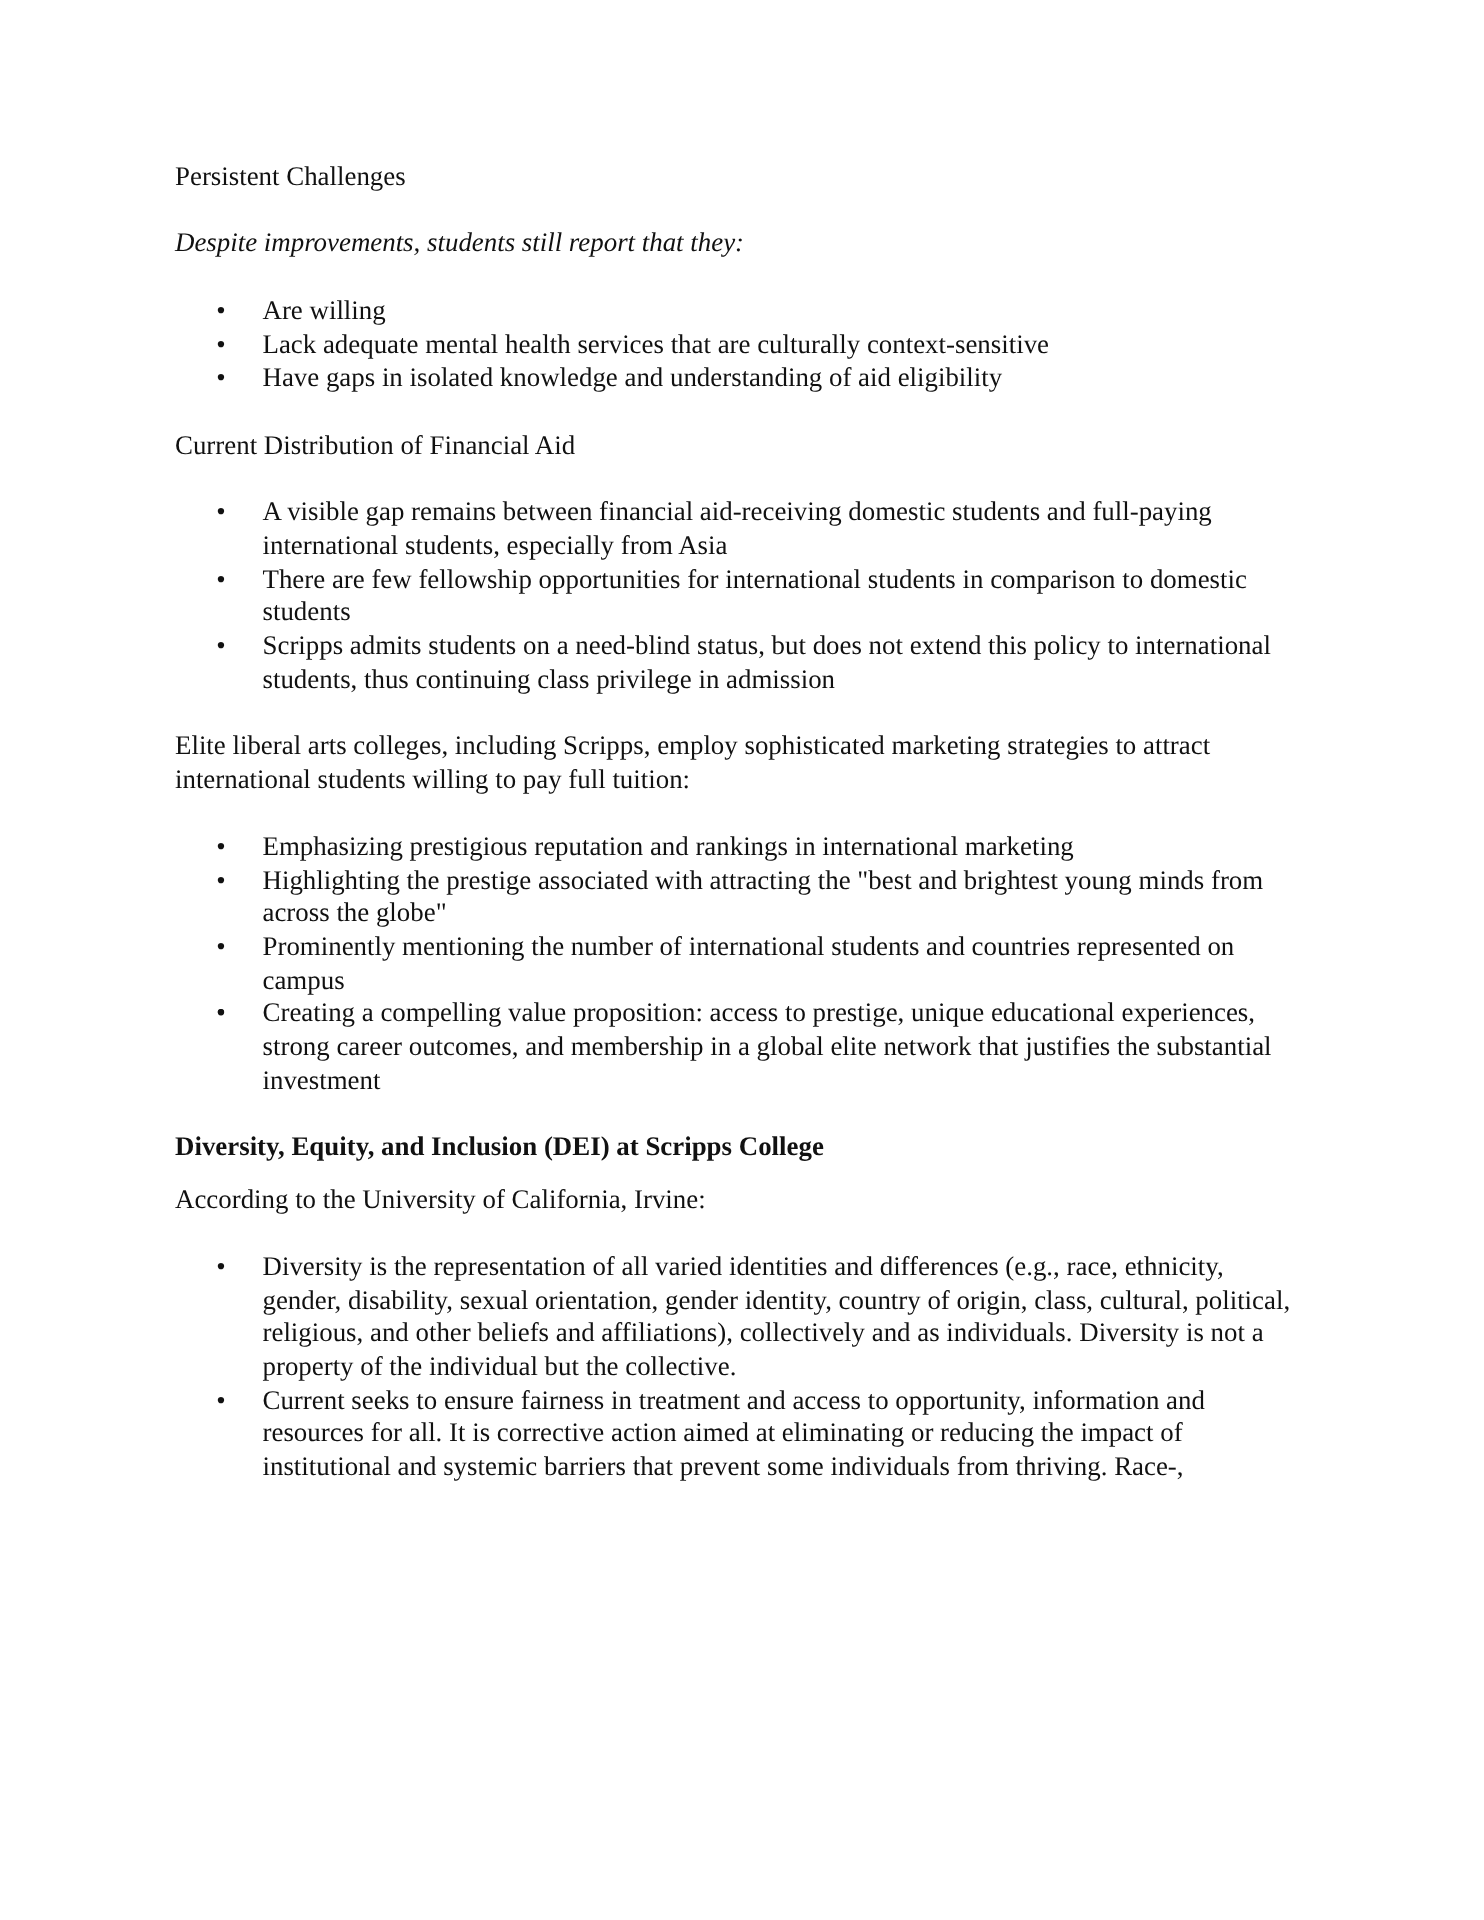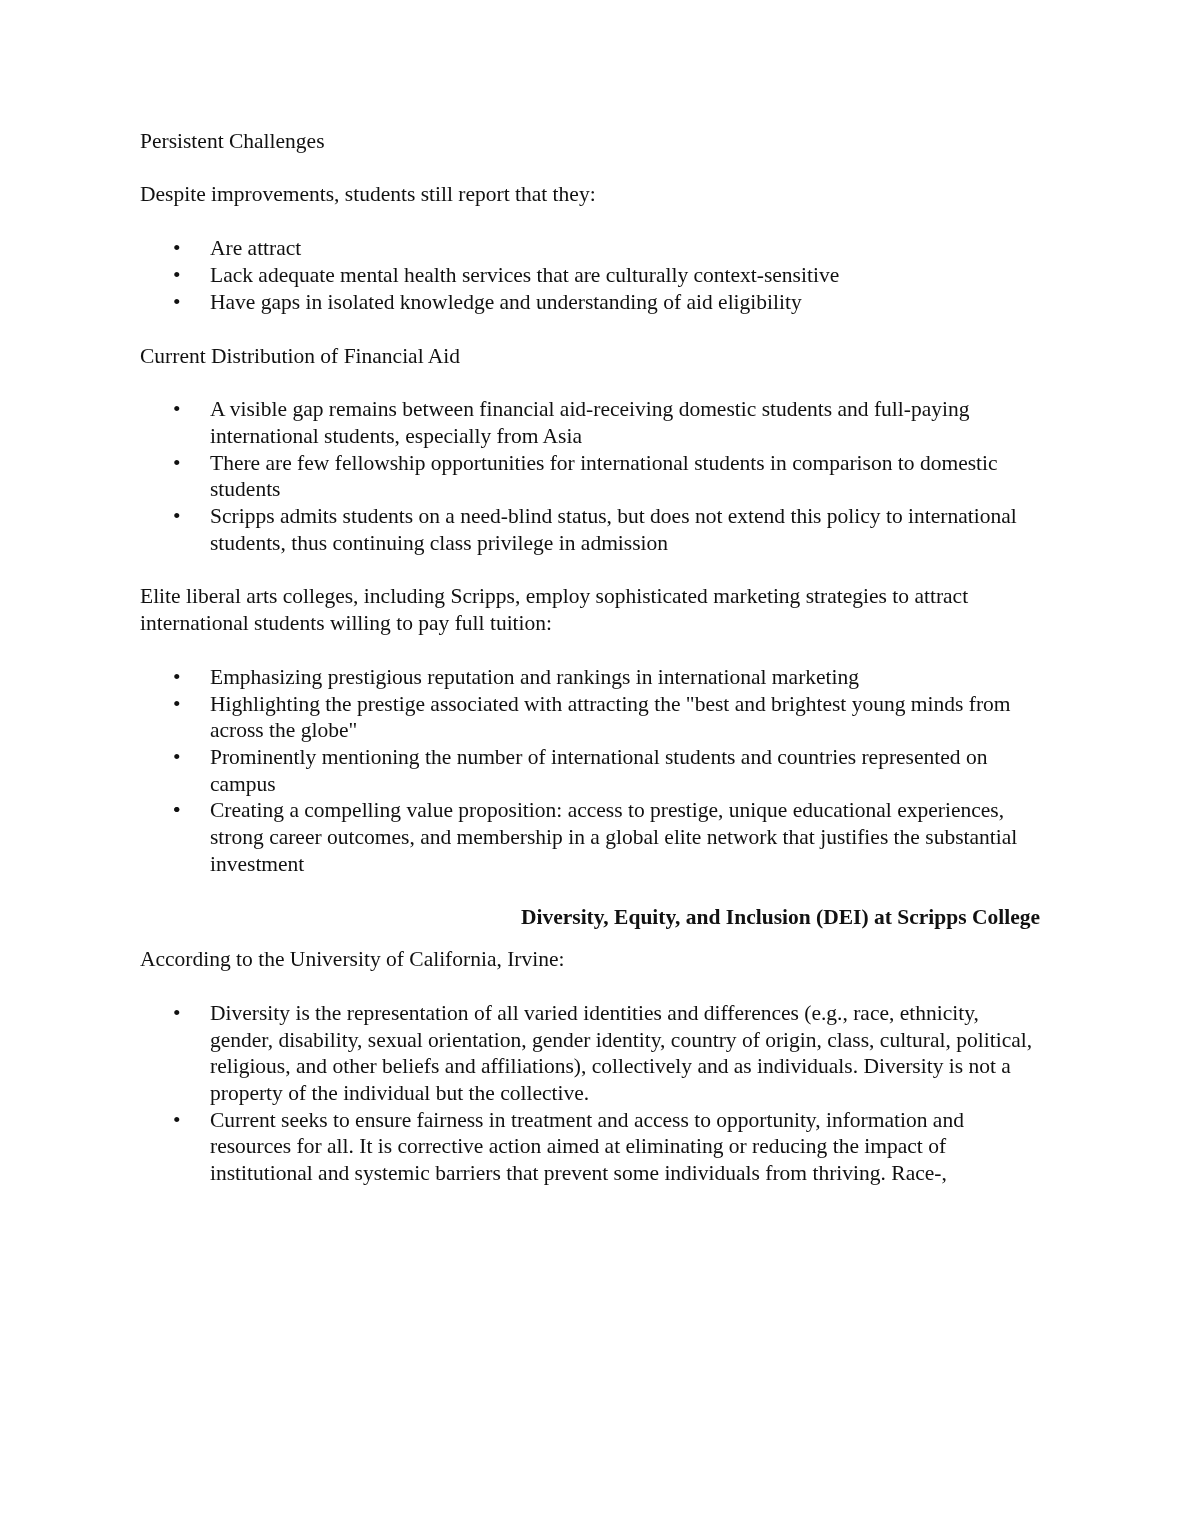--- a/index.html
+++ b/index.html
@@ -47,43 +47,43 @@
       top: 0;
     }
     .b { font-weight: normal; }
   </style>
 </head>
 <body>
 
 <div class="page">
 
   <p class="heading-plain" style="margin-bottom:26px;">Persistent Challenges</p>
-  <p style="margin-bottom:28px;">Despite improvements, students still report that they:</p>
+  <p style="margin-bottom:28px;font-style:italic;">Despite improvements, students still report that they:</p>
   <ul style="margin-bottom:27px;">
-    <li><span class="bullet">•</span><span>Are attract</span></li>
+    <li><span class="bullet">•</span><span>Are willing</span></li>
     <li><span class="bullet">•</span><span>Lack adequate mental health services that are culturally context-sensitive</span></li>
     <li><span class="bullet">•</span><span>Have gaps in isolated knowledge and understanding of aid eligibility</span></li>
   </ul>
 
   <p class="heading-plain" style="margin-bottom:27px;">Current Distribution of Financial Aid</p>
   <ul style="margin-bottom:27px;">
     <li><span class="bullet">•</span><span>A visible gap remains between financial aid-receiving domestic students and full-paying international students, especially from Asia</span></li>
     <li><span class="bullet">•</span><span>There are few fellowship opportunities for international students in comparison to domestic students</span></li>
     <li><span class="bullet">•</span><span>Scripps admits students on a need-blind status, but does not extend this policy to international students, thus continuing class privilege in admission</span></li>
   </ul>
 
   <p style="margin-bottom:27px;">Elite liberal arts colleges, including Scripps, employ sophisticated marketing strategies to attract international students willing to pay full tuition:</p>
   <ul style="margin-bottom:27px;">
     <li><span class="bullet">•</span><span>Emphasizing prestigious reputation and rankings in international marketing</span></li>
     <li><span class="bullet">•</span><span>Highlighting the prestige associated with attracting the "best and brightest young minds from across the globe"</span></li>
     <li><span class="bullet">•</span><span>Prominently mentioning the number of international students and countries represented on campus</span></li>
     <li><span class="bullet">•</span></li>
     <li><span class="bullet">•</span><span>Creating a compelling value proposition: access to prestige, unique educational experiences, strong career outcomes, and membership in a global elite network that justifies the substantial investment</span></li>
   </ul>
 
-  <p class="heading-bold" style="margin-bottom:15px;text-align:right;">Diversity, Equity, and Inclusion (DEI) at Scripps College</p>
+  <p class="heading-bold" style="margin-bottom:15px;">Diversity, Equity, and Inclusion (DEI) at Scripps College</p>
   <p style="margin-bottom:27px;">According to the University of California, Irvine:</p>
   <ul>
     <li><span class="bullet">•</span><span class="b">Diversity</span><span> is the representation of all varied identities and differences (e.g., race, ethnicity, gender, disability, sexual orientation, gender identity, country of origin, class, cultural, political, religious, and other beliefs and affiliations), collectively and as individuals. Diversity is not a property of the individual but the collective.</span></li>
     <li><span class="bullet">•</span><span class="b">Current</span><span> seeks to ensure fairness in treatment and access to opportunity, information and resources for all. It is corrective action aimed at eliminating or reducing the impact of institutional and systemic barriers that prevent some individuals from thriving. Race-,</span></li>
   </ul>
 
 </div>
 
 </body></html>

